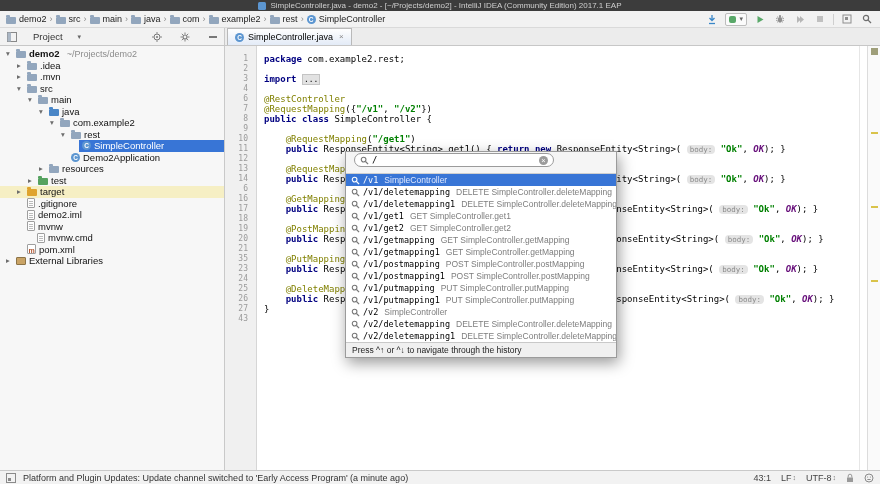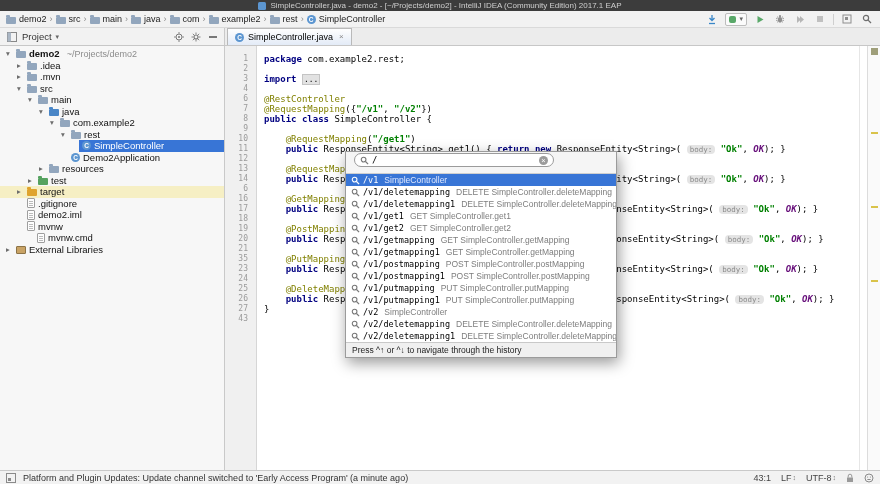--- a/index.html
+++ b/index.html
@@ -18,21 +18,21 @@
   .bc-sep{color:#8a8a8a;font-size:9px;padding:0 1px;}
   .nav-icons{display:flex;align-items:center;gap:6px;padding-left:8px;}
   .nv-ic{width:14px;height:13px;display:flex;align-items:center;justify-content:center;}
   .nv-div{width:1px;height:11px;background:#cfcfcf;}
   .run-config{display:flex;align-items:center;gap:3px;height:13px;padding:0 3px;border:1px solid #bdbdbd;border-radius:2px;background:#fbfbfb;}
   .rc-dot{width:7px;height:7px;border-radius:2px;background:#59a869;}
   .rc-chev{font-size:7px;color:#666;}
 
   
   .workrow{display:flex;height:18px;border-bottom:1px solid #c7c7c7;background:#ececec;}
-  .panel-header{width:225px;display:flex;align-items:center;gap:4px;padding:0 5px;background:#f2f2f2;border-right:1px solid #c9c9c9;}
+  .panel-header{width:225px;display:flex;align-items:center;gap:15px;padding:0 5px;background:#f2f2f2;border-right:1px solid #c9c9c9;}
   .ph-title{font-size:9.5px;color:#333;}
   .ph-chev{font-size:7px;color:#666;}
   .ph-spacer{flex:1;}
   .ph-ic{display:flex;align-items:center;justify-content:center;width:13px;height:13px;}
   .ph-min{width:8px;height:2px;background:#777;}
   .tabstrip{flex:1;display:flex;align-items:flex-end;padding-left:2px;}
   .tab{display:flex;align-items:center;gap:4px;height:17px;padding:0 7px;background:linear-gradient(#fefefe,#e3ebf7);border:1px solid #b9b9b9;border-bottom:none;font-size:9px;white-space:nowrap;}
   .tab-close{color:#888;font-size:8px;line-height:8px;padding-left:2px;}
 
   
@@ -359,20 +359,27 @@
           <span class="t-inner">
             <span class="i-file"></span>
             <span class="t-lb">mvnw</span>
           </span>
         </div>
         <div class="t-row" style="padding-left: 24px;">
           <span class="t-arrow"></span>
           <span class="t-inner">
             <span class="i-file"></span>
             <span class="t-lb">mvnw.cmd</span>
+          </span>
+        </div>
+        <div class="t-row" style="padding-left: 14px;">
+          <span class="t-arrow"></span>
+          <span class="t-inner">
+            <span class="i-maven"></span>
+            <span class="t-lb">pom.xml</span>
           </span>
         </div>
         <div class="t-row" style="padding-left: 3px;">
           <span class="t-arrow">▸</span>
           <span class="t-inner">
             <span class="i-lib"></span>
             <span class="t-lb">External Libraries</span>
           </span>
         </div>
       </div>

